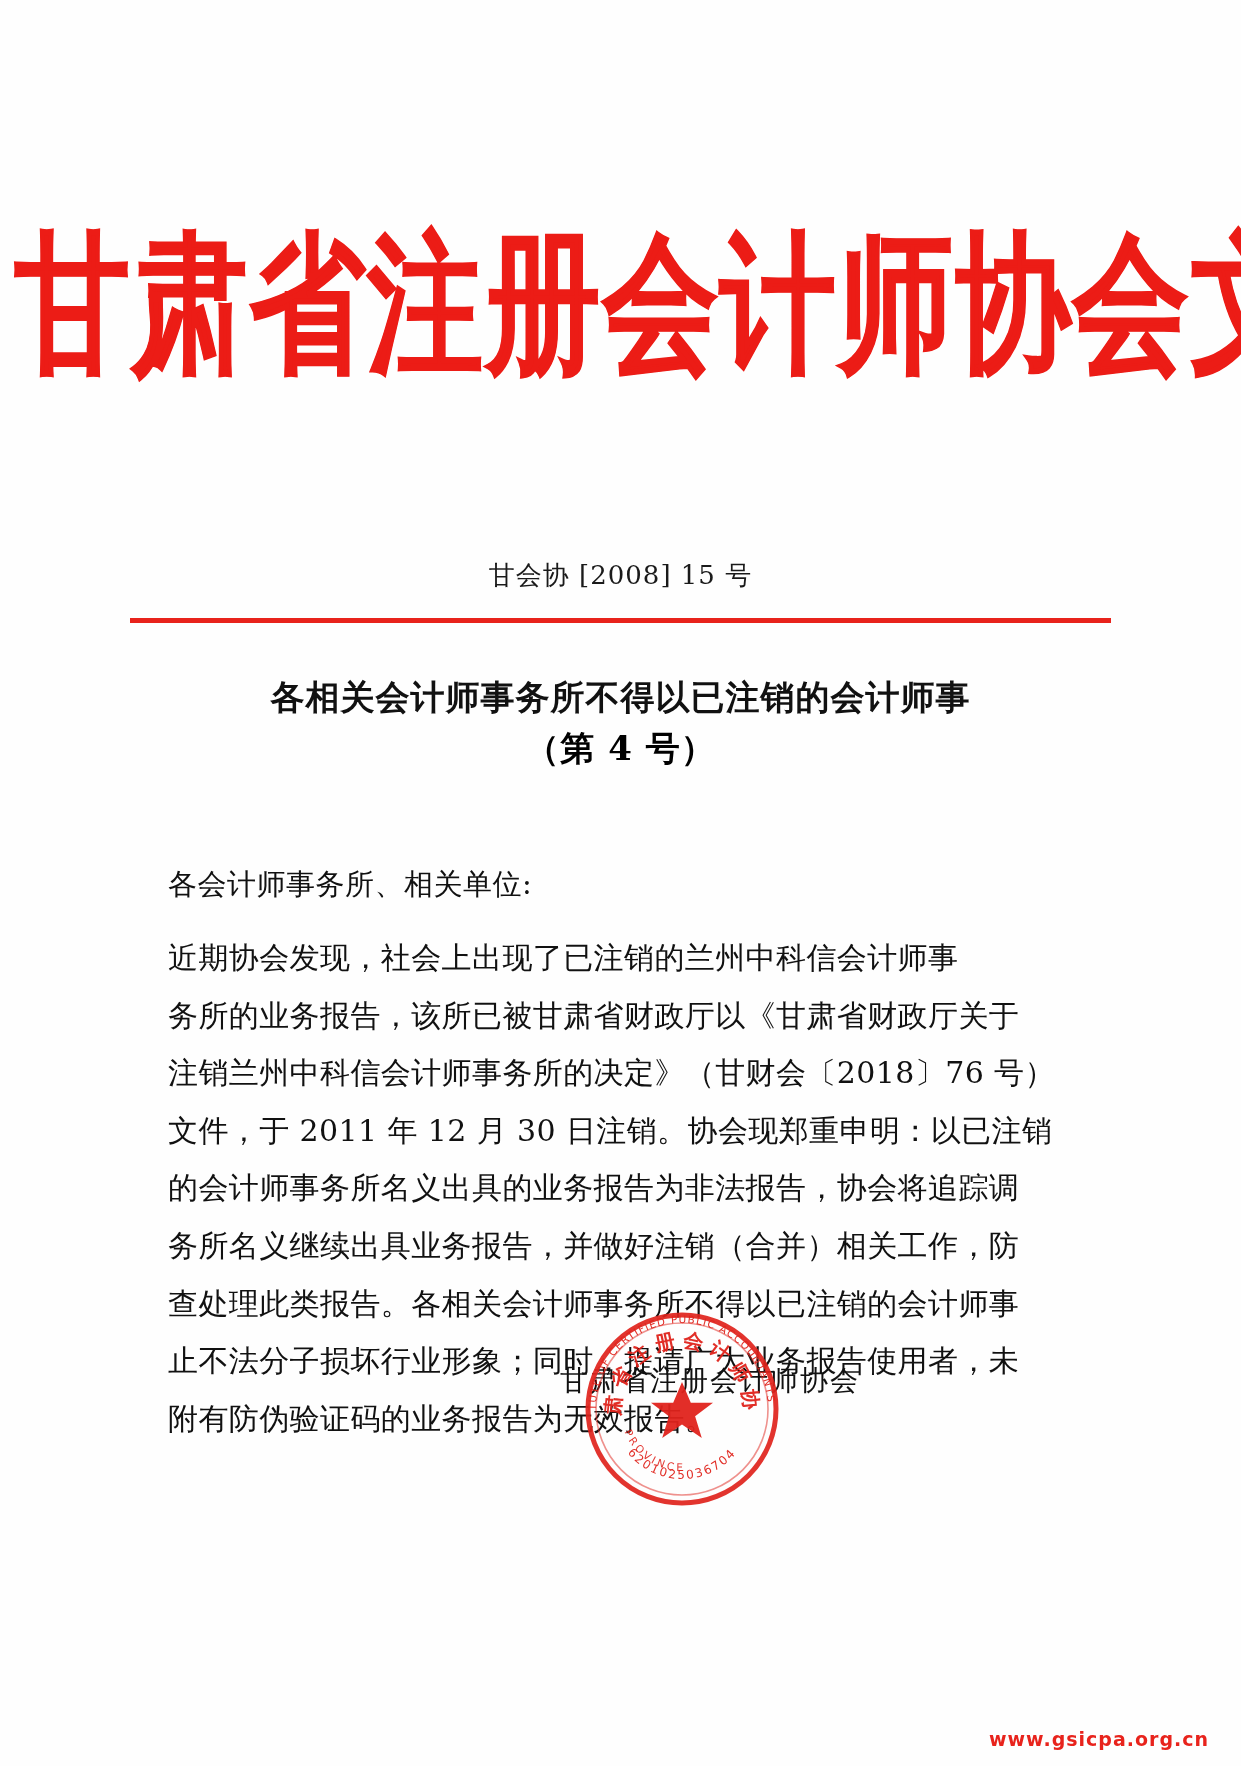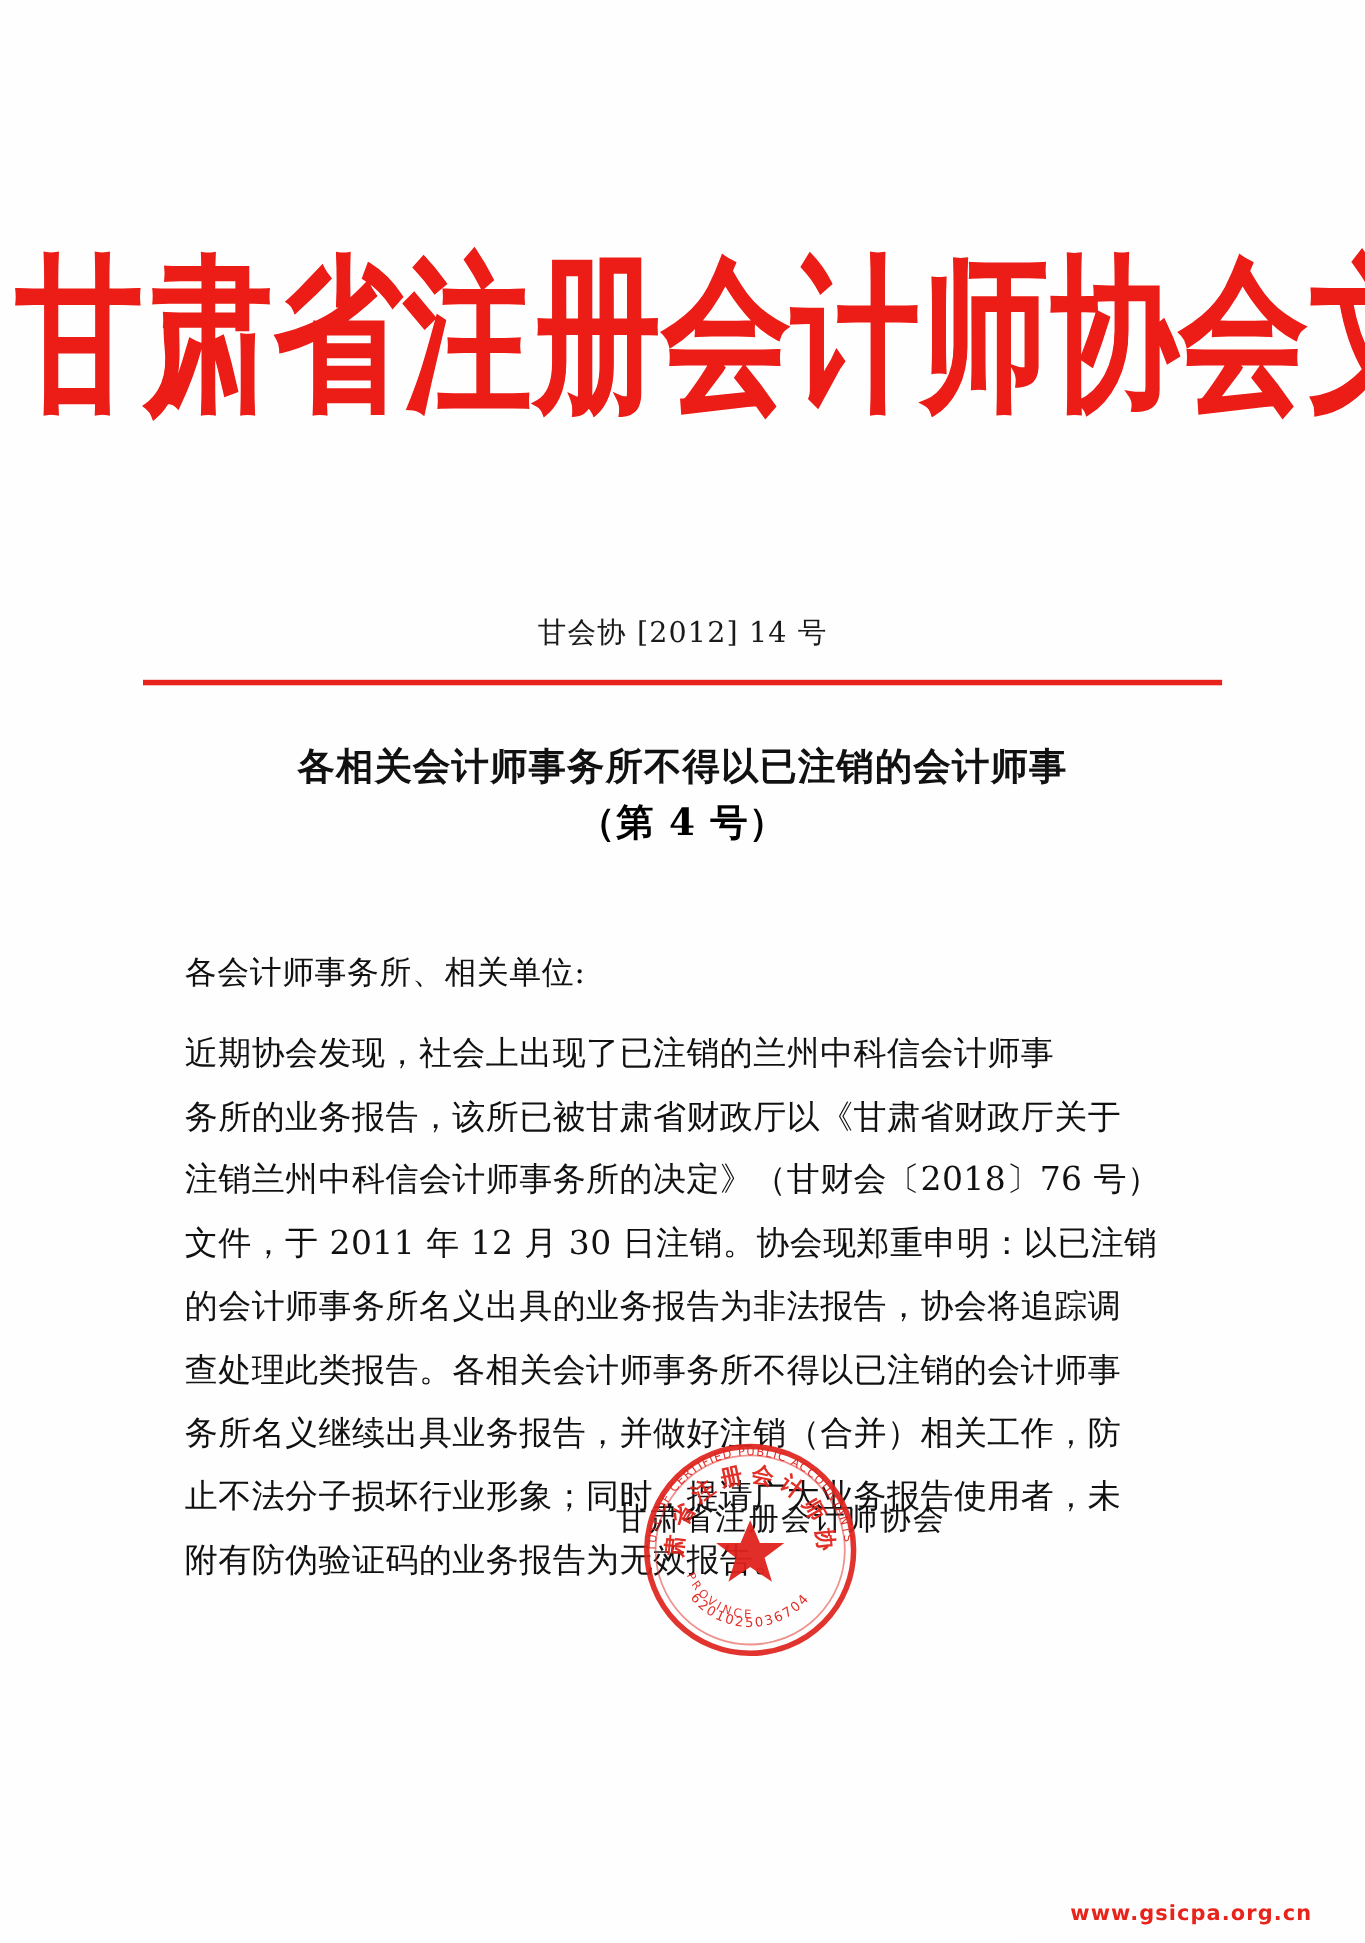--- a/index.html
+++ b/index.html
@@ -141,56 +141,56 @@
     top: 1300px;
     width: 218px;
     height: 218px;
     pointer-events: none;
   }
   .seal svg { display: block; }
 
   
   .footer-url {
     position: absolute;
-    right: 48px;
+    right: 32px;
     bottom: 16px;
     color: #e8231c;
     font-family: "DejaVu Sans", "Liberation Sans", sans-serif;
     font-size: 19px;
     letter-spacing: 1px;
     font-weight: 600;
   }
 </style>
 </head>
 <body>
 
 <div class="page">
 
   <div class="masthead">
     <span class="masthead-text">甘肃省注册会计师协会文件</span>
   </div>
 
-  <div class="doc-number">甘会协 [2012] 14 号</div>
+  <div class="doc-number">甘会协 [2008] 15 号</div>
 
   <div class="red-rule"></div>
 
   <div class="title-block">
     <div class="doc-title">各相关会计师事务所不得以已注销的会计师事</div>
     <div class="doc-subtitle">（第 4 号）</div>
   </div>
 
   <div class="body-block">
     <div class="salutation">各会计师事务所、相关单位:</div>
     <div class="body-line">近期协会发现，社会上出现了已注销的兰州中科信会计师事</div>
     <div class="body-line">务所的业务报告，该所已被甘肃省财政厅以《甘肃省财政厅关于</div>
     <div class="body-line">注销兰州中科信会计师事务所的决定》（甘财会〔2018〕76 号）</div>
     <div class="body-line">文件，于 2011 年 12 月 30 日注销。协会现郑重申明：以已注销</div>
     <div class="body-line">的会计师事务所名义出具的业务报告为非法报告，协会将追踪调</div>
+    <div class="body-line">务所名义继续出具业务报告，并做好注销（合并）相关工作，防</div>
     <div class="body-line">查处理此类报告。各相关会计师事务所不得以已注销的会计师事</div>
-    <div class="body-line">务所名义继续出具业务报告，并做好注销（合并）相关工作，防</div>
     <div class="body-line">止不法分子损坏行业形象；同时，提请广大业务报告使用者，未</div>
     <div class="body-line">附有防伪验证码的业务报告为无效报告。</div>
   </div>
 
   <div class="date-line">甘肃省注册会计师协会</div>
 
   <div class="seal">
     <svg width="218" height="218" viewBox="0 0 218 218" xmlns="http://www.w3.org/2000/svg">
       <defs>
         <path id="sealArcOuter" d="M 109,109 m -86,0 a 86,86 0 1,1 172,0 a 86,86 0 1,1 -172,0" fill="none"></path>

